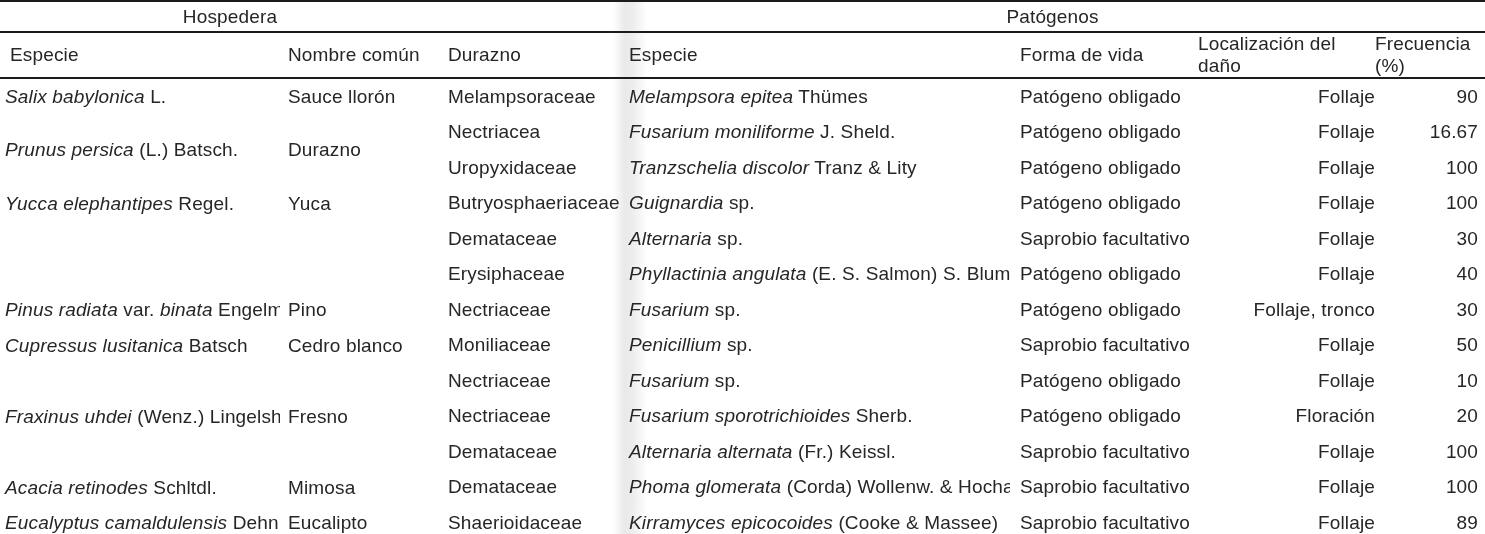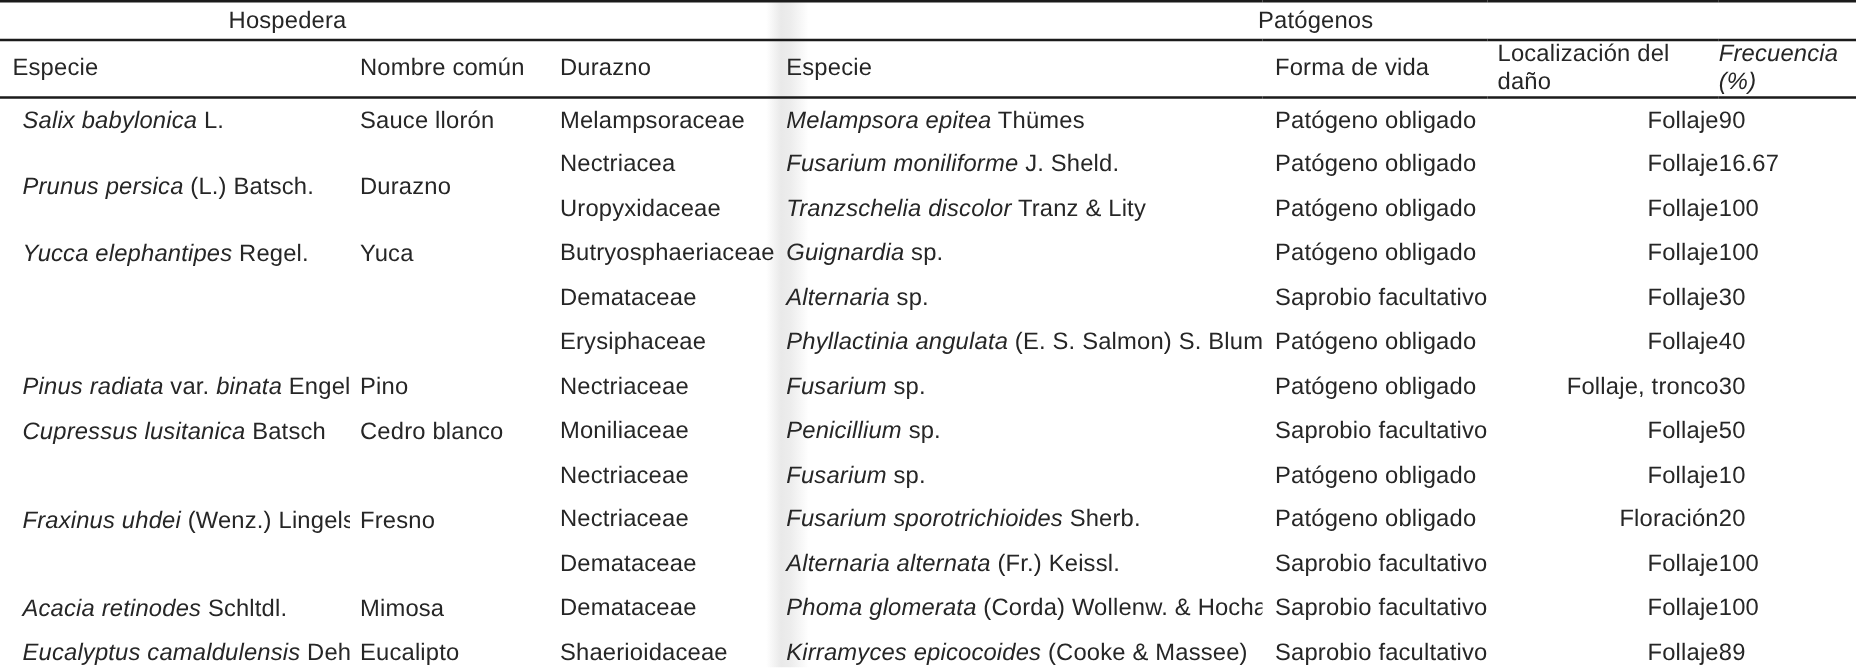--- a/index.html
+++ b/index.html
@@ -43,39 +43,39 @@
   tr.column-header-row th{
     height:31px;
     border-bottom:2px solid var(--rule);
     text-align:left;
     vertical-align:middle;
   }
   .ph-left{padding-left:10px;}
   .ph-8{padding-left:8px;}
   .ph-9{padding-left:9px;}
   .ph-10{padding-left:10px;}
-  th.freq-header{text-align:right;padding-right:4px;font-style:italic;}
+  th.freq-header{text-align:right;padding-right:4px;}
   tbody td{
     height:35.5px;
     vertical-align:middle;
     white-space:nowrap;
     overflow:hidden;
   }
   tbody tr:last-child td{border-bottom:2px solid var(--rule);}
   td.host-cell, td.common-cell{vertical-align:middle;}
   td.v-top{vertical-align:top;}
   td.v-top .host-line{line-height:35.5px;display:inline-block;}
   td.v-middle{vertical-align:middle;}
-  td.host-cell{padding-left:18px;}
+  td.host-cell{padding-left:5px;}
   td.common-cell{padding-left:8px;}
   td.familia-cell{padding-left:8px;}
   td.pathogen-cell{padding-left:9px;}
   td.forma-cell{padding-left:10px;}
   td.loc-cell{padding-left:8px;text-align:right;}
-  td.freq-cell{text-align:left;padding-right:17px;}
+  td.freq-cell{text-align:right;padding-right:7px;}
   .it{font-style:italic;}
   .ro{font-style:normal;}
 </style>
 </head>
 <body>
 
 <div class="canvas">
   <div class="scan-band"></div>
 
   <table class="paper-table">

